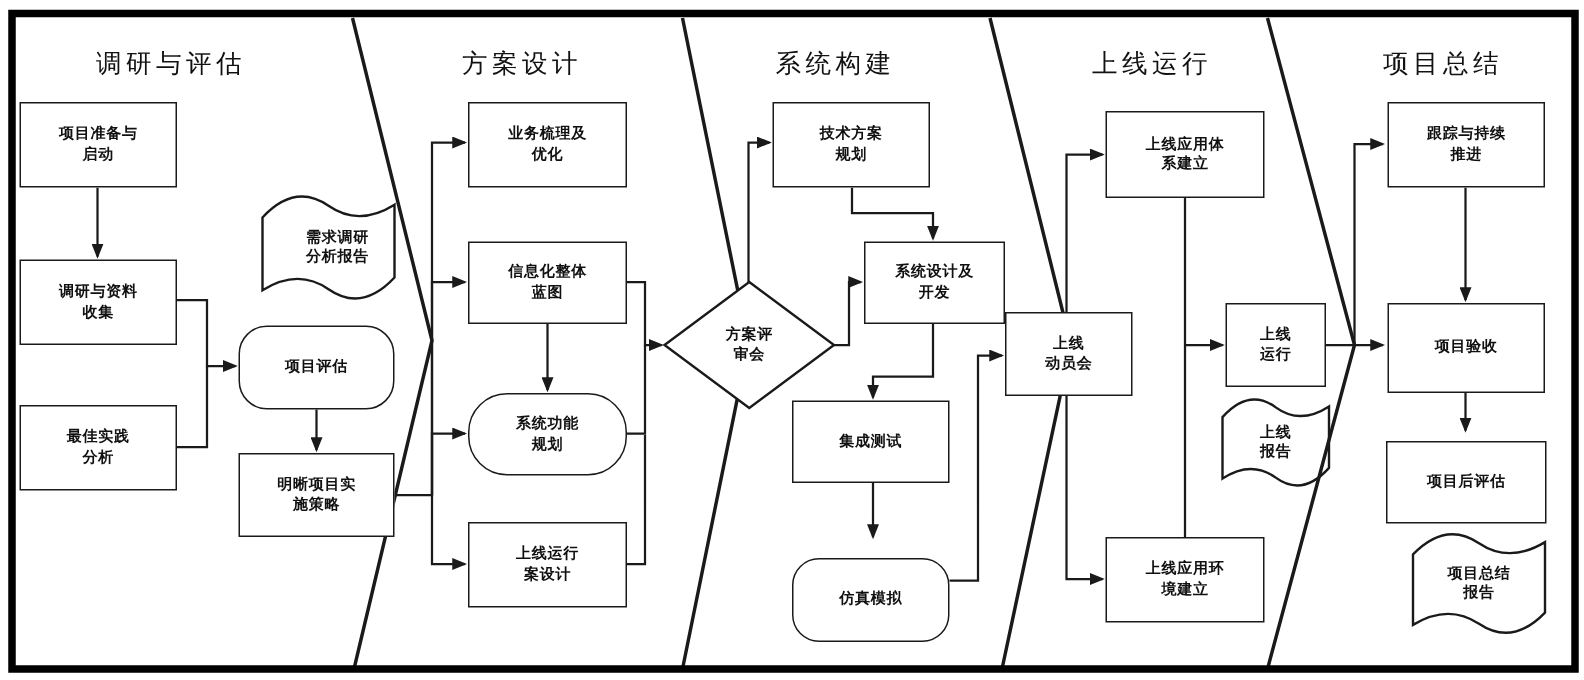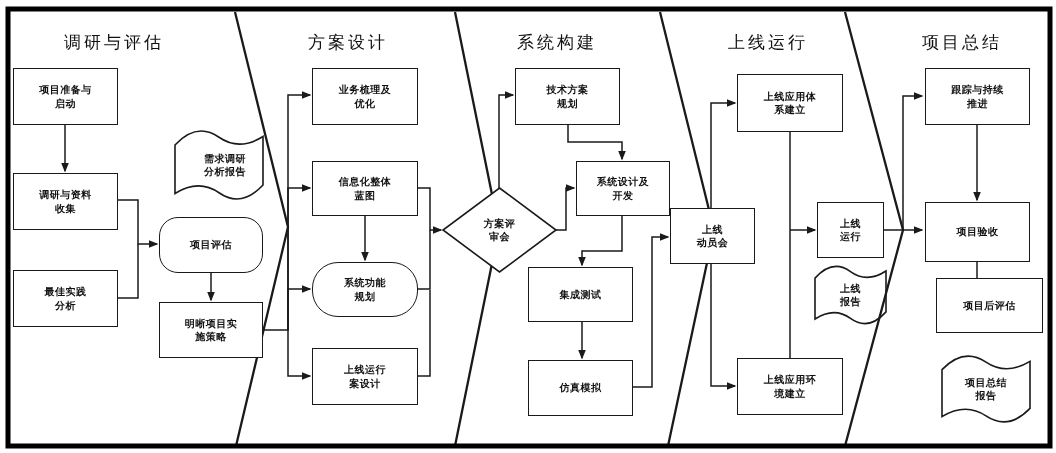--- a/index.html
+++ b/index.html
@@ -107,32 +107,32 @@
 规划</div>
         <div class="node process" style="left: 312px; top: 348px; width: 106px; height: 57px;">上线运行
 案设计</div>
         <div class="node decision" style="left: 443px; top: 188px; width: 113px; height: 84px;">方案评
 审会</div>
         <div class="node process" style="left: 515px; top: 68px; width: 105px; height: 57px;">技术方案
 规划</div>
         <div class="node process" style="left: 576px; top: 161px; width: 94px; height: 55px;">系统设计及
 开发</div>
         <div class="node process" style="left: 528px; top: 267px; width: 105px; height: 55px;">集成测试</div>
-        <div class="node process" style="left: 528px; top: 360px; width: 105px; height: 56px;">仿真模拟</div>
+        <div class="node process" style="left: 528px; top: 372px; width: 105px; height: 56px; border-radius: 18px;">仿真模拟</div>
         <div class="node process" style="left: 670px; top: 208px; width: 85px; height: 56px;">上线
 动员会</div>
         <div class="node process" style="left: 737px; top: 74px; width: 106px; height: 58px;">上线应用体
 系建立</div>
         <div class="node process" style="left: 737px; top: 358px; width: 106px; height: 57px;">上线应用环
 境建立</div>
         <div class="node process" style="left: 817px; top: 202px; width: 67px; height: 56px;">上线
 运行</div>
         <div class="node document" style="left: 815px; top: 268px; width: 71px; height: 54px;">上线
 报告</div>
         <div class="node process" style="left: 925px; top: 68px; width: 105px; height: 57px;">跟踪与持续
 推进</div>
         <div class="node process" style="left: 925px; top: 202px; width: 105px; height: 60px;">项目验收</div>
-        <div class="node process" style="left: 924px; top: 278px; width: 107px; height: 55px; margin-left: 12px;">项目后评估</div>
+        <div class="node process" style="left: 924px; top: 294px; width: 107px; height: 55px;">项目后评估</div>
         <div class="node document" style="left: 942px; top: 358px; width: 88px; height: 62px;">项目总结
 报告</div>
       </div>
   </div>
 </div>
 
 </body></html>

